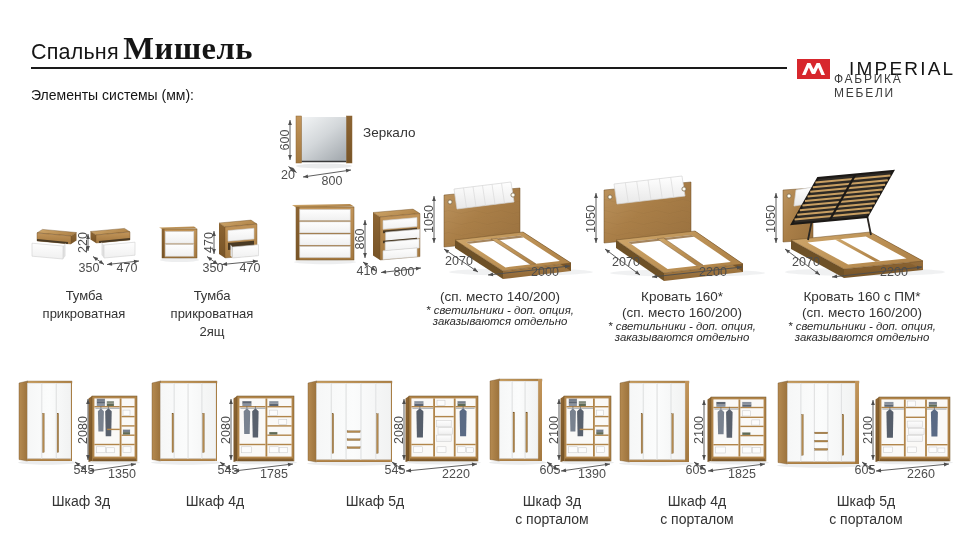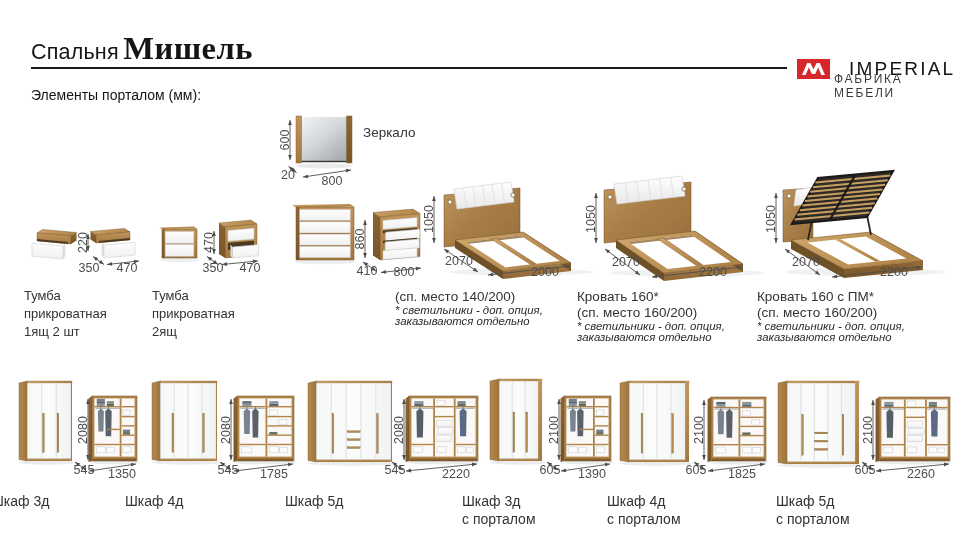--- a/index.html
+++ b/index.html
@@ -11,21 +11,21 @@
   .title .t2 { font-family:"Liberation Serif", serif; font-weight:700; font-size:32.5px; letter-spacing:0.5px; }
   .rule { position:absolute; left:31px; top:67px; width:756px; height:2px; background:#1a1a1a; }
   .subtitle { position:absolute; left:31px; top:87px; font-size:14px; color:#151515; }
   .logo { position:absolute; left:797px; top:57px; width:160px; height:26px; }
   .logo .mark { position:absolute; left:0; top:2px; width:33px; height:20px; background:#d7272d; }
   .logo .brand { position:absolute; left:36px; top:1px; font-size:19px; letter-spacing:2.2px;
                   color:#141414; font-weight:500;margin-left:16px; }
   .logo .tag { position:absolute; left:37px; top:14.5px; font-size:12px; letter-spacing:1.75px; color:#3c3c3c; }
   svg.scene { position:absolute; left:0; top:0; }
   svg text { font-family:"Liberation Sans", sans-serif; fill:#4d4d4d; }
-  .lbl { position:absolute; color:#333333; font-size:13px; line-height:17.9px; }
+  .lbl { position:absolute; text-align:center; color:#333333; font-size:13px; line-height:17.9px; }
   .lbl .ll { display:block; }
   .wlbl { font-size:14px; line-height:18px; color:#333; }
   .mirlbl { position:absolute; font-size:13.5px; color:#333; }
   .bed .bn { display:block; font-size:13.5px; line-height:15.8px; }
   .bed .bs { display:block; font-size:13.5px; line-height:15.8px; }
   .bed .bi { display:block; font-size:11.4px; line-height:11.6px; font-style:italic; color:#2b2b2b; }
   .bed .bi.first { }
 </style>
 </head>
 <body>
@@ -88,21 +88,21 @@
   <div class="rule"></div>
   <div class="logo">
     <div class="mark">
       <svg width="33" height="20" viewBox="0 0 33 20">
         <path d="M5 16 L10.2 4 L13.4 4 L16.5 10.2 L19.6 4 L22.8 4 L28 16 L24.4 16 L21.2 8.6 L18.1 15 L14.9 15 L11.8 8.6 L8.6 16 Z" fill="#ffffff"></path>
       </svg>
     </div>
     <div class="brand">IMPERIAL</div>
     <div class="tag">ФАБРИКА МЕБЕЛИ</div>
   </div>
-  <div class="subtitle">Элементы порталом (мм):</div>
+  <div class="subtitle">Элементы системы (мм):</div>
   <svg class="scene" width="963" height="557" viewBox="0 0 963 557">
     <g>
 <g>
 <ellipse cx="324.0" cy="166" rx="28.0" ry="2.5" fill="#9aa0a6" opacity="0.22"></ellipse>
 <rect x="300.5" y="117.0" width="47.0" height="45.0" fill="url(#gMir)"></rect>
 <line x1="301.5" y1="161.5" x2="346.5" y2="161.5" stroke="#3a3a3a" stroke-width="1.6"></line>
 <rect x="296.0" y="116.0" width="5.5" height="47.0" fill="url(#gwV)" stroke="#8a6434" stroke-width="0.5"></rect>
 <rect x="346.5" y="116.0" width="5.5" height="47.0" fill="url(#gwSide)" stroke="#8a6434" stroke-width="0.5"></rect>
 </g>
 <g>
@@ -730,21 +730,20 @@
 <polygon points="876.0,471.0 881.2,472.4 880.8,468.6" fill="#4d4d4d"></polygon>
 <polygon points="949.0,464.0 944.2,466.4 943.8,462.6" fill="#4d4d4d"></polygon>
 <text x="921" y="478" text-anchor="middle" font-size="12.5">2260</text>
 </g>
 </g>
   </svg>
   <div class="mirlbl" style="left:363px;top:125px">Зеркало</div>
     <div class="lbl" style="left:24px;top:287px;width:120px">
       <span class="ll">Тумба</span>
       <span class="ll">прикроватная</span>
-      <span class="ll">1ящ 2 шт</span>
     </div>
     <div class="lbl" style="left:152px;top:287px;width:120px">
       <span class="ll">Тумба</span>
       <span class="ll">прикроватная</span>
       <span class="ll">2ящ</span>
     </div>
     <div class="lbl bed" style="left:395px;top:289px;width:210px">
       <span class="bs">(сп. место 140/200)</span>
       <span class="bi first">* светильники - доп. опция,</span>
       <span class="bi">заказываются отдельно</span>

